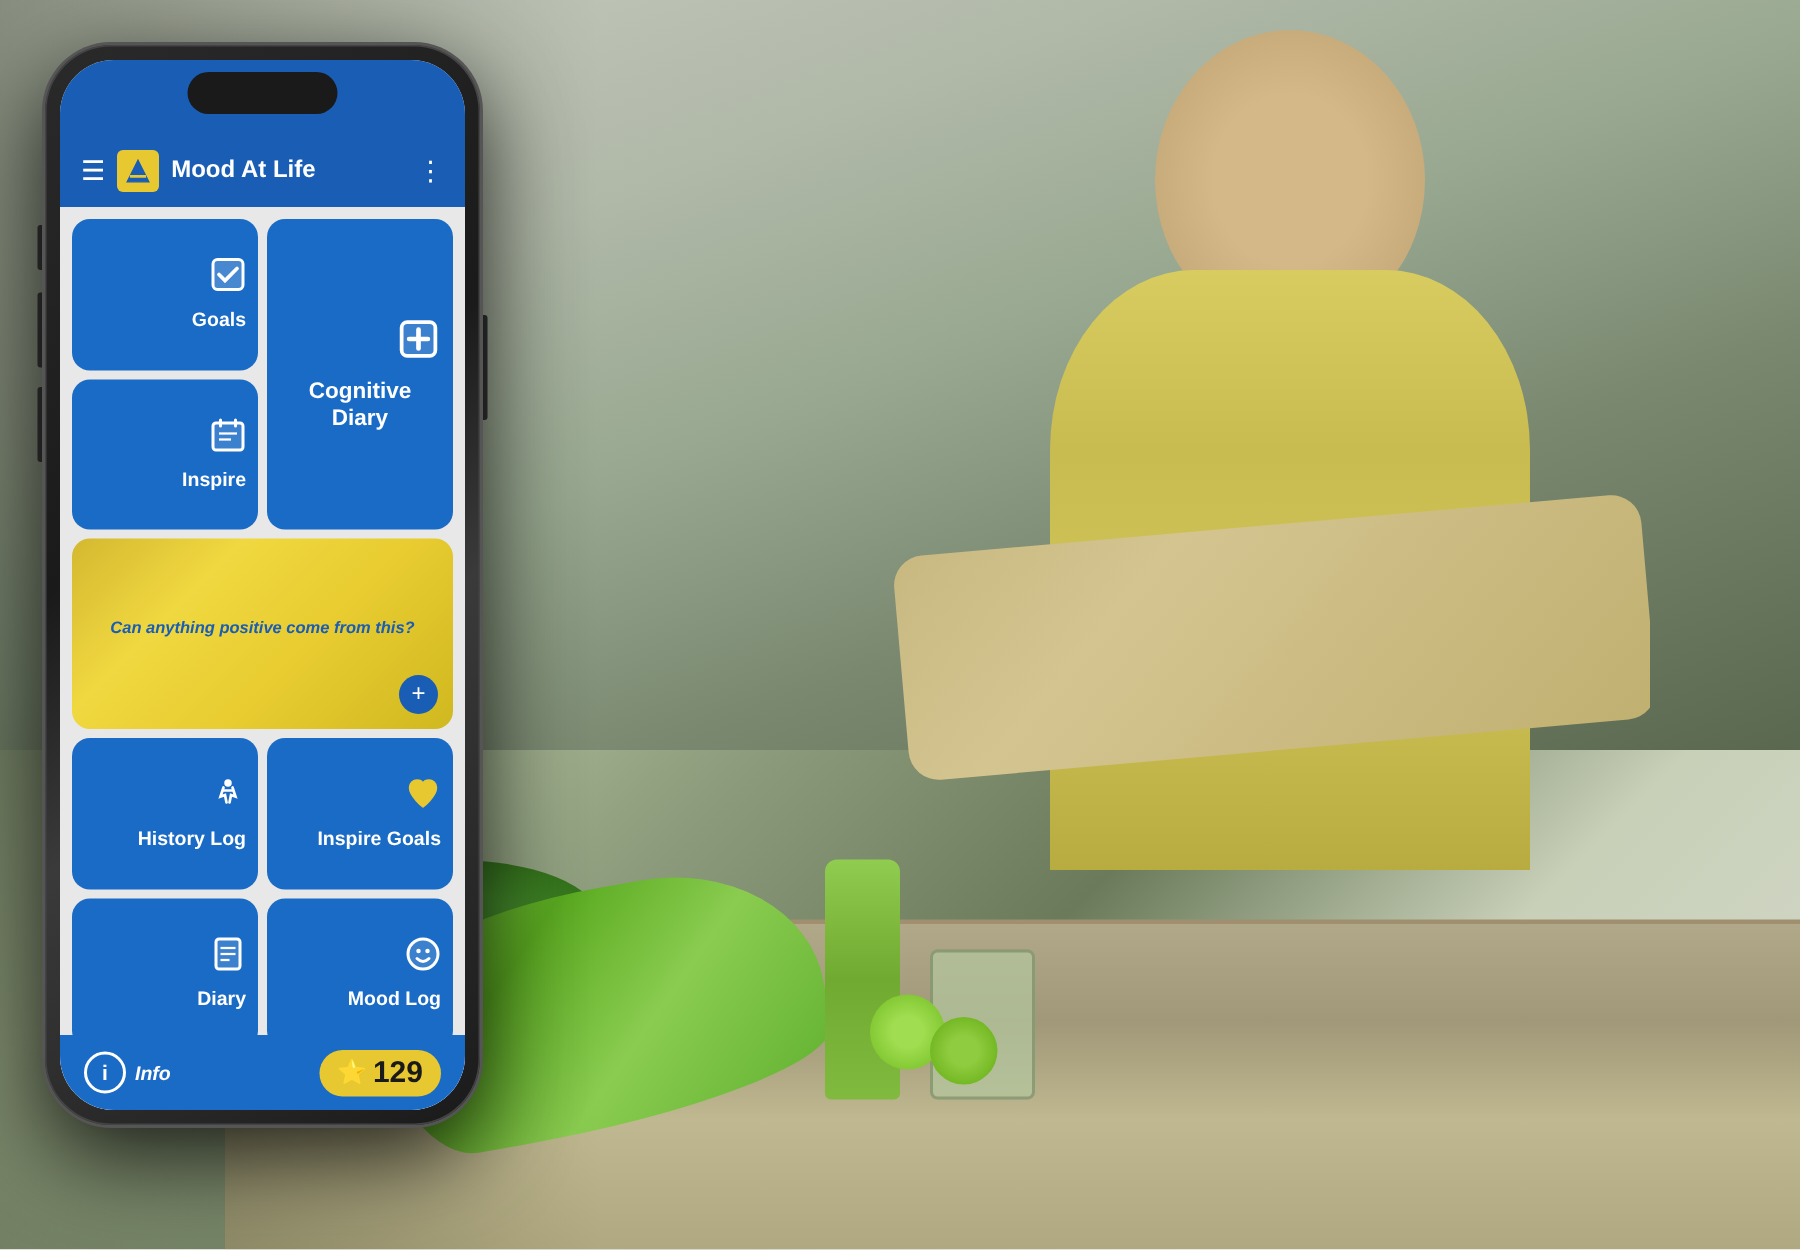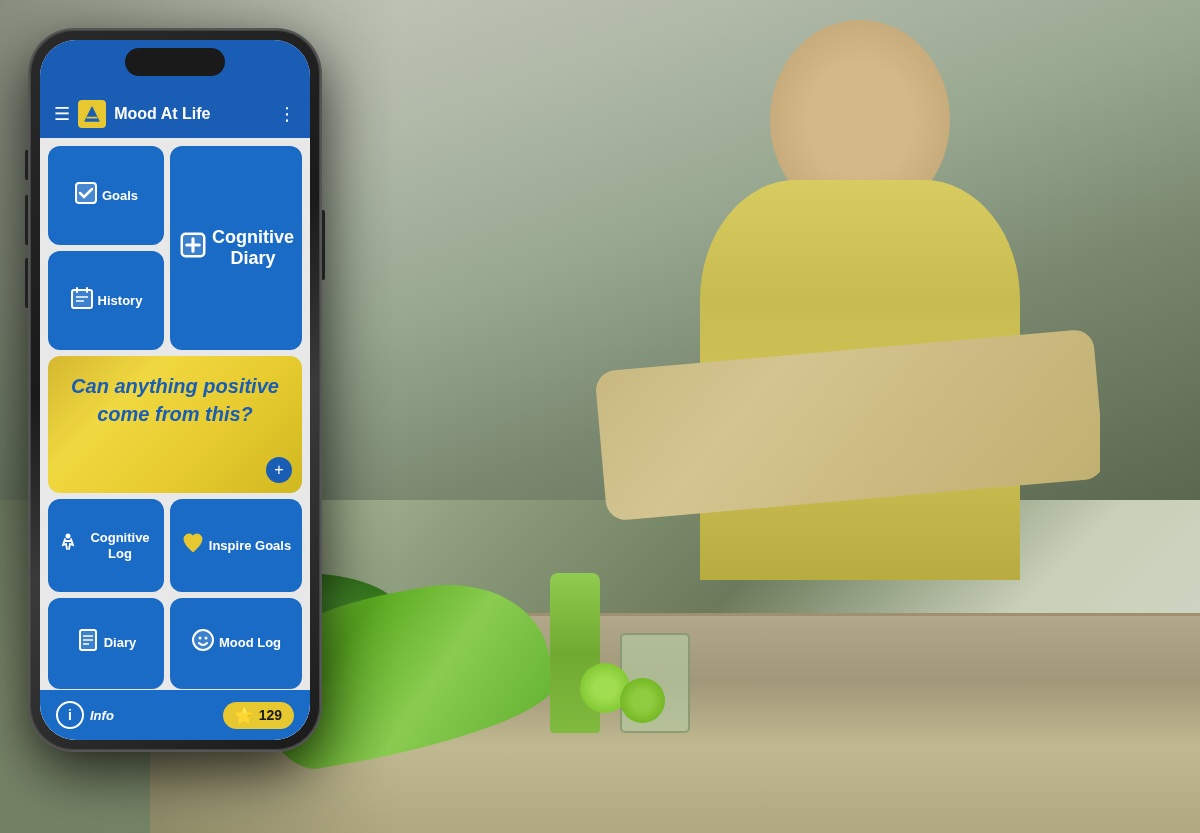--- a/index.html
+++ b/index.html
@@ -245,22 +245,22 @@
       grid-template-columns: 1fr 1fr;
       grid-template-rows: auto auto auto auto auto auto;
       gap: 6px;
     }
 
     
     .menu-item {
       background: #1a6bc5;
       border-radius: 12px;
       display: flex;
-      flex-direction: row;
-      align-items: center;
+      flex-direction: column;
+      align-items: flex-end;
       justify-content: center;
       padding: 12px 8px;
       cursor: pointer;
       gap: 4px;
     }
 
     .menu-item-icon {
       font-size: 22px;
       color: white;
     }
@@ -277,43 +277,44 @@
       grid-column: 2;
       grid-row: 1 / 3;
       min-height: 130px;
     }
 
     .menu-item-large .menu-item-icon {
       font-size: 28px;
     }
 
     .menu-item-large .menu-item-label {
-      font-size: 18px;
+      font-size: 15px;
     }
 
     
     .inspiration-card {
       grid-column: 1 / 3;
       background: linear-gradient(135deg, #d4b830 0%, #f0d840 30%, #e8cc30 60%, #d0b820 100%);
       border-radius: 12px;
       padding: 16px;
       display: flex;
       flex-direction: column;
       justify-content: space-between;
       min-height: 100px;
       position: relative;
     }
 
     .inspiration-text {
       color: #1a5db5;
-      font-size: 20px;
+      font-size: 11px;
       font-weight: 700;
       font-style: italic;
       line-height: 1.4;
       text-align: center;
+      margin-top: 37px;
     }
 
     .inspiration-add-btn {
       position: absolute;
       bottom: 10px;
       right: 10px;
       width: 26px;
       height: 26px;
       background: #1a5db5;
       border-radius: 50%;
@@ -375,21 +376,21 @@
     }
 
     .points-star {
       color: #f0d040;
       font-size: 16px;
     }
 
     .points-value {
       color: #1a1a1a;
       font-weight: bold;
-      font-size: 14px;
+      font-size: 20px;
     }
 
     
     .bg-shadow-left {
       position: absolute;
       top: 0;
       left: 0;
       width: 400px;
       height: 100%;
       background: linear-gradient(90deg, rgba(40,50,30,0.4) 0%, transparent 100%);
@@ -548,37 +549,37 @@
       <div class="menu-item" style="grid-column:1; grid-row:2;">
         <span class="menu-item-icon">
           <svg width="24" height="24" viewBox="0 0 24 24" fill="none">
             <rect x="2" y="4" width="20" height="18" rx="2" stroke="white" stroke-width="2" fill="rgba(255,255,255,0.15)"></rect>
             <line x1="7" y1="2" x2="7" y2="6" stroke="white" stroke-width="2" stroke-linecap="round"></line>
             <line x1="17" y1="2" x2="17" y2="6" stroke="white" stroke-width="2" stroke-linecap="round"></line>
             <line x1="6" y1="11" x2="18" y2="11" stroke="white" stroke-width="1.5"></line>
             <line x1="6" y1="15" x2="14" y2="15" stroke="white" stroke-width="1.5"></line>
           </svg>
         </span>
-        <span class="menu-item-label">History</span>
+        <span class="menu-item-label">Inspire</span>
       </div>
 
       <div class="inspiration-card" style="grid-column:1/3; grid-row:3;">
         <span class="inspiration-text">Can anything positive come from this?</span>
         <div class="inspiration-add-btn">+</div>
       </div>
 
       <div class="menu-item" style="grid-column:1; grid-row:4;">
         <span class="menu-item-icon">
           <svg width="24" height="24" viewBox="0 0 24 24" fill="none">
             <circle cx="12" cy="5" r="2.5" fill="white"></circle>
             <path d="M9 8 L7 14 L10 13 L11 18 M15 8 L17 14 L14 13 L13 18" stroke="white" stroke-width="1.8" fill="none" stroke-linecap="round"></path>
             <line x1="9" y1="10" x2="15" y2="10" stroke="white" stroke-width="1.8" stroke-linecap="round"></line>
           </svg>
         </span>
-        <span class="menu-item-label">Cognitive Log</span>
+        <span class="menu-item-label">History Log</span>
       </div>
 
       <div class="menu-item" style="grid-column:2; grid-row:4;">
         <span class="menu-item-icon">
           <svg width="24" height="24" viewBox="0 0 24 24" fill="none">
             <path d="M12 21 C12 21 3 14 3 8 C3 5 5.5 3 8 3 C10 3 11.5 4 12 5 C12.5 4 14 3 16 3 C18.5 3 21 5 21 8 C21 14 12 21 12 21Z" fill="#e8c830" stroke="#e8c830" stroke-width="1"></path>
           </svg>
         </span>
         <span class="menu-item-label">Inspire Goals</span>
       </div>

